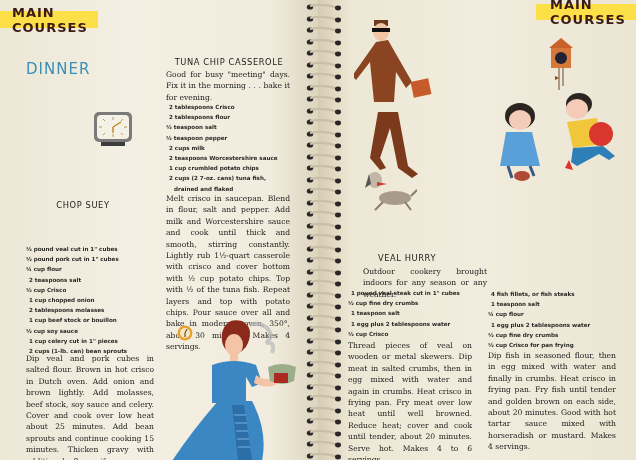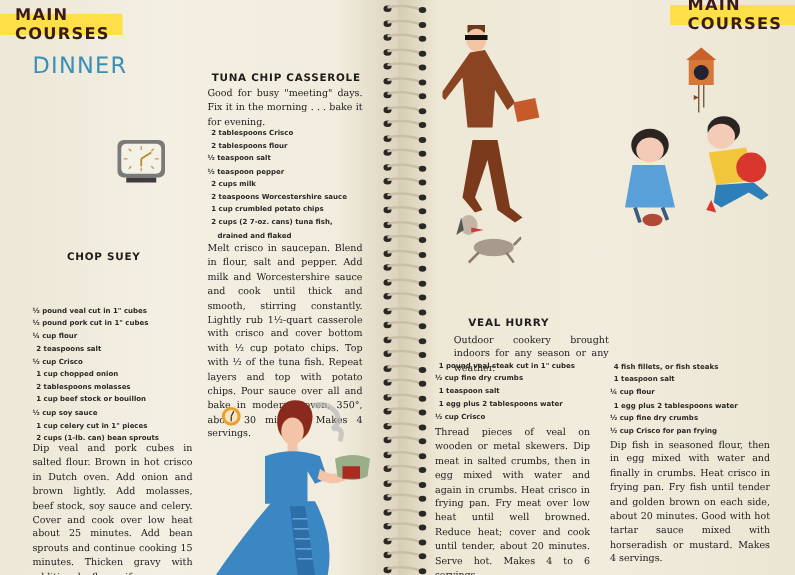--- a/index.html
+++ b/index.html
@@ -7,24 +7,24 @@
   .spread { position: relative; width: 636px; height: 460px; background: #efeadb; }
   .page-left { position: absolute; left: 0; top: 0; width: 318px; height: 460px;
     background: linear-gradient(90deg, #ece7d6 0%, #f3efe2 40%, #f1ecdd 85%, #ddd5bf 100%); }
   .page-right { position: absolute; left: 318px; top: 0; width: 318px; height: 460px;
     background: linear-gradient(90deg, #d6ccb3 0%, #ede7d5 10%, #f1ecdd 50%, #ebe5d3 100%); }
   .tab { position: absolute; height: 17px; background: #fde047; color: #3a1a12;
     font-family: "DejaVu Sans", sans-serif; font-size: 13px; font-weight: bold;
     letter-spacing: 1px; display: flex; align-items: center; padding-left: 12px; }
   .tab-left { left: 0; top: 11px; width: 98px; }
   .tab-right { left: 536px; top: 4px; width: 100px; height: 16px; padding-left: 14px; }
-  .chapter-title { position: absolute; left: 26px; top: 42px; color: #3a8fb8;
-    font-family: "DejaVu Sans", sans-serif; font-size: 18px; letter-spacing: 1px; line-height: 21px; }
+  .chapter-title { position: absolute; left: 26px; top: 59px; color: #3a8fb8;
+    font-family: "DejaVu Sans", sans-serif; font-size: 15px; letter-spacing: 1px; line-height: 21px; }
   .heading { position: absolute; font-family: "DejaVu Sans", sans-serif; font-size: 8.3px;
-    font-weight: bold; color: #1e1c1a; letter-spacing: 0.6px; text-align: center; }
+    font-weight: normal; color: #1e1c1a; letter-spacing: 0.6px; text-align: center; }
   .intro, .method { position: absolute; font-family: "DejaVu Serif", serif; font-size: 7.6px;
     line-height: 11.4px; color: #222; text-align: justify; }
   .ingredients { position: absolute; font-family: "DejaVu Sans", sans-serif; font-size: 5.6px;
     font-weight: bold; color: #2a2826; line-height: 10.2px; list-style: none; white-space: nowrap; }
   .ingredients li.ind { padding-left: 3px; }
   .ingredients li.cont { padding-left: 8px; }
   .spiral { position: absolute; left: 304px; top: 0; width: 40px; height: 460px; }
   .coil { position: absolute; left: 0; width: 40px; height: 10px; }
   .illus { position: absolute; }
 </style>

